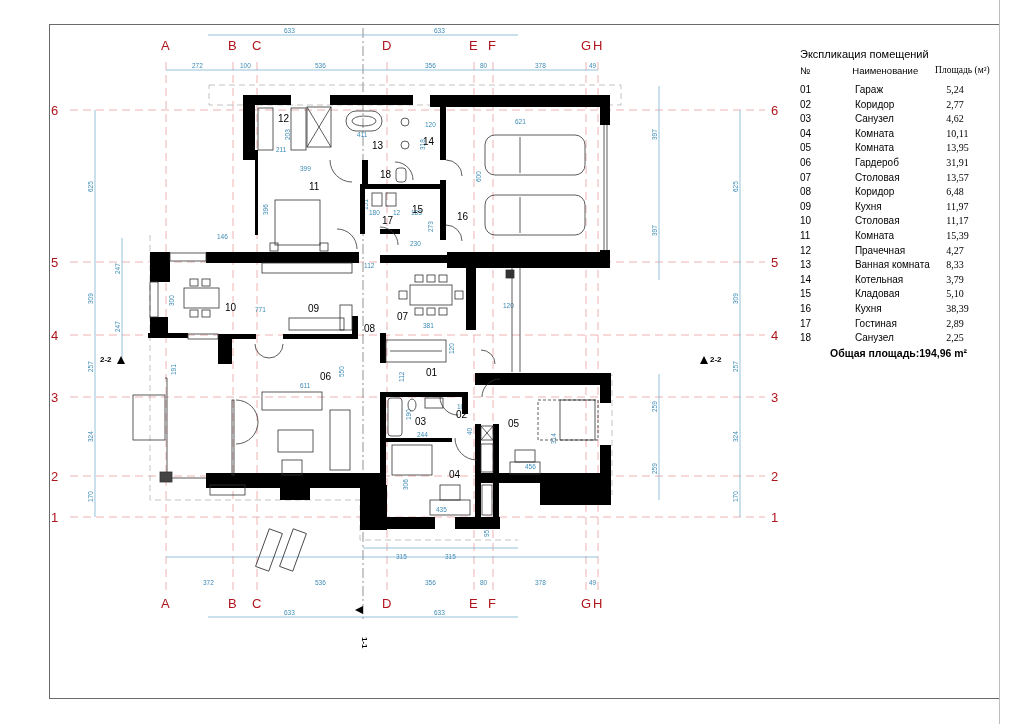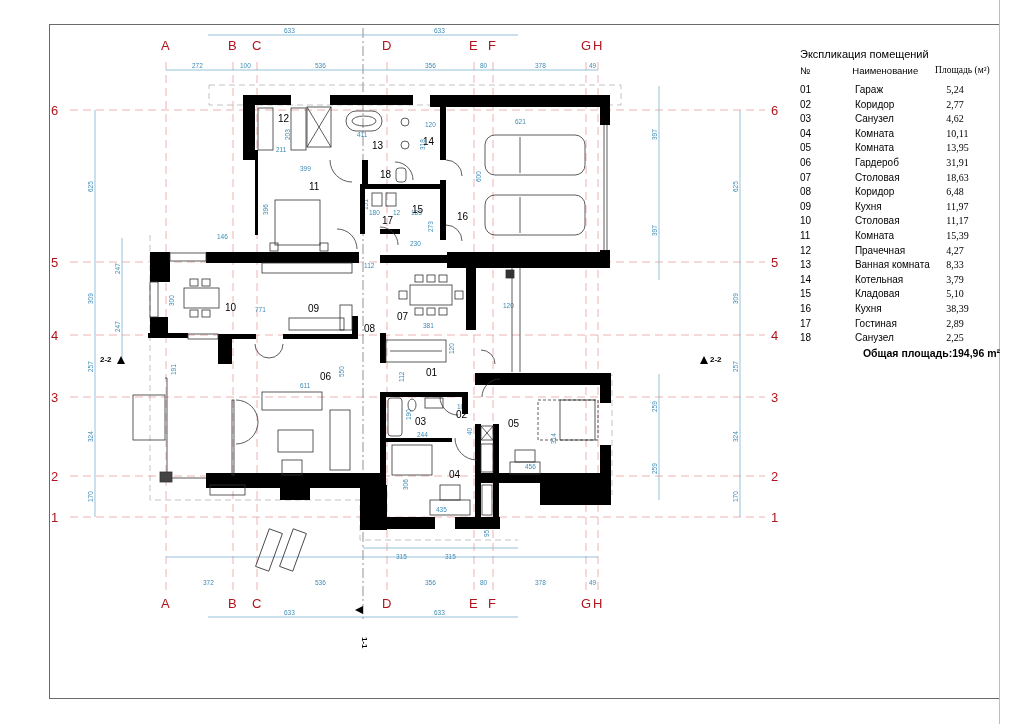--- a/index.html
+++ b/index.html
@@ -12,21 +12,21 @@
   .room-num { font-family:"Liberation Sans", sans-serif; fill:#000; font-size:10px; }
   .sec-label { font-family:"Liberation Sans", sans-serif; fill:#000; font-size:8px; font-weight:bold; }
   .legend { position:absolute; left:800px; top:48px; width:200px; font-family:"Liberation Sans", sans-serif; color:#000; }
   .legend-title { font-size:11px; text-align:left; margin-bottom:5px; }
   .legend-head { display:flex; font-size:9.5px; margin-bottom:7px; }
   .legend-row { display:flex; font-size:10px; line-height:14.6px; }
   .c-no { width:30px; }
   .c-name { width:102px;margin-left:28px; }
   .c-area { width:60px;font-family:Liberation Serif, serif; }
   .legend-head .c-area { width:80px; }
-  .legend-total { font-size:10.5px; font-weight:bold; margin-left:30px; margin-top:1px;text-align:right; }
+  .legend-total { font-size:10.5px; font-weight:bold; margin-left:30px; margin-top:1px; }
 </style>
 </head>
 <body>
 
 <div class="frame"></div>
 <div class="frame-right-edge"></div>
 
 <svg class="plan" width="1024" height="724" viewBox="0 0 1024 724">
 
   <g stroke="#e8a0a0" stroke-width="0.8" stroke-dasharray="8 5" fill="none">
@@ -412,21 +412,21 @@
         <span class="c-area">13,95</span>
       </div>
     <div class="legend-row">
         <span class="c-no">06</span>
         <span class="c-name">Гардероб</span>
         <span class="c-area">31,91</span>
       </div>
     <div class="legend-row">
         <span class="c-no">07</span>
         <span class="c-name">Столовая</span>
-        <span class="c-area">18,63</span>
+        <span class="c-area">13,57</span>
       </div>
     <div class="legend-row">
         <span class="c-no">08</span>
         <span class="c-name">Коридор</span>
         <span class="c-area">6,48</span>
       </div>
     <div class="legend-row">
         <span class="c-no">09</span>
         <span class="c-name">Кухня</span>
         <span class="c-area">11,97</span>

